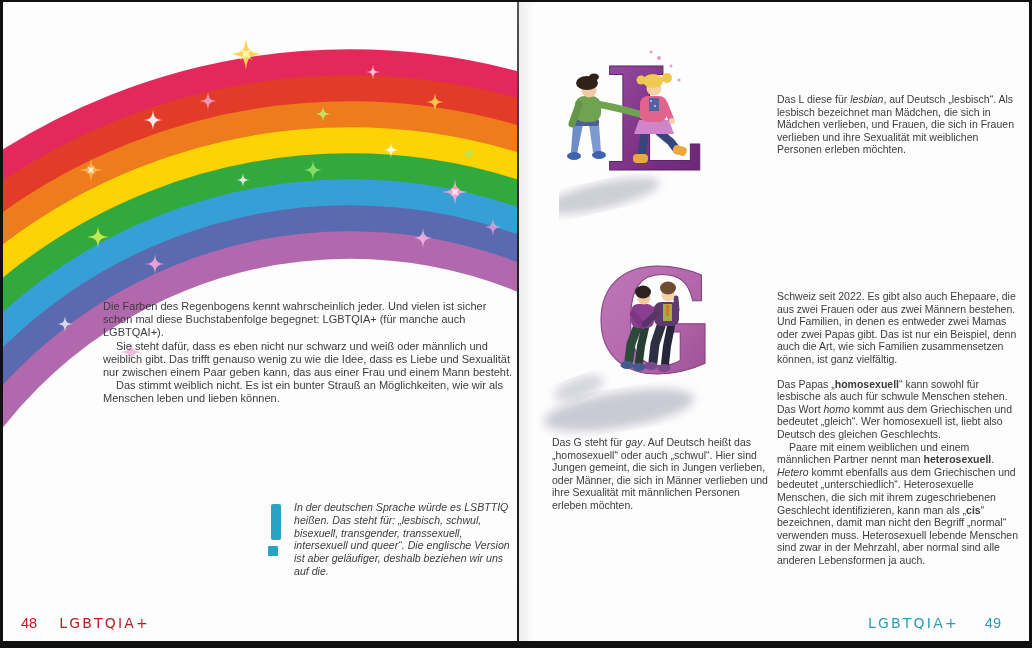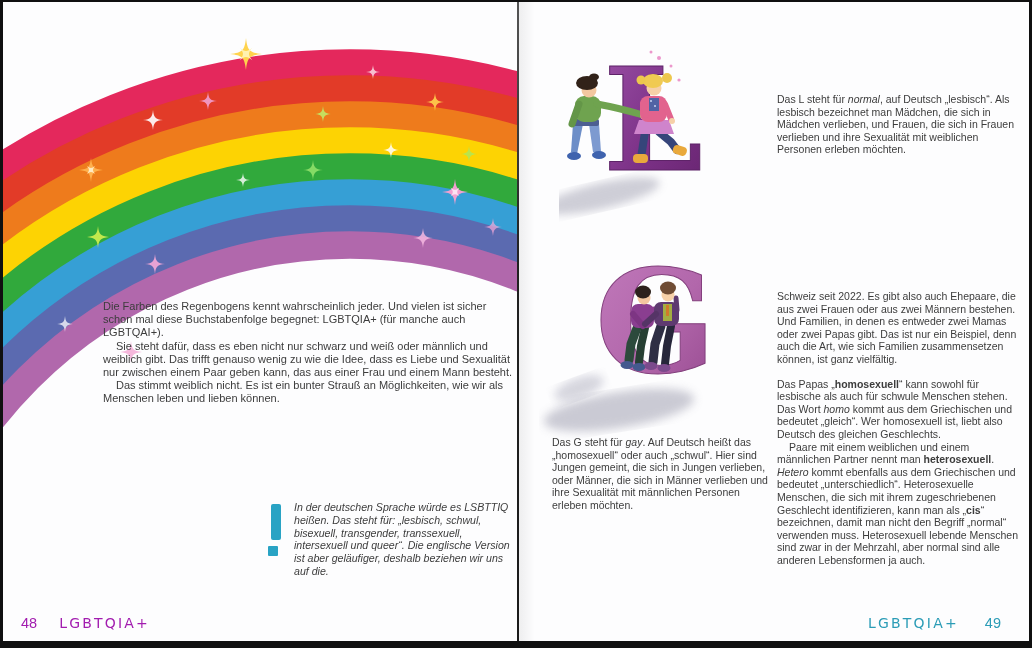--- a/index.html
+++ b/index.html
@@ -137,21 +137,21 @@
       </div>
 
       <div class="callout">
         <div class="callout-icon">
           <div class="bar" style="background:#29a3c4"></div>
           <div class="dot" style="background:#29a3c4"></div>
         </div>
         <div class="callout-text">In der deutschen Sprache würde es LSBTTIQ heißen. Das steht für: „lesbisch, schwul, bisexuell, transgender, transsexuell, intersexuell und queer“. Die englische Version ist aber geläufiger, deshalb beziehen wir uns auf die.</div>
       </div>
 
-      <div class="footer footer-left" style="color:#a21caf">
+      <div class="footer footer-left" style="color:#b91c1c">
         <span class="pagenum">48</span>
         <span class="seclabel">LGBTQIA+</span>
       </div>
     </div>
 
     <div class="gutter"></div>
 
     <div class="page page-right">
 
       <svg class="illu" style="left:40px;top:38px" width="190" height="205" viewBox="0 0 190 205">
@@ -241,21 +241,21 @@
           <rect x="124" y="52" width="9" height="17" fill="#a3ad41"></rect>
           <rect x="127" y="53" width="3" height="11" fill="#d07a2a"></rect>
           <path d="M138,58 L137,46" stroke="#5e3a70" stroke-width="5" stroke-linecap="round"></path>
           <path d="M117,62 L106,72" stroke="#553466" stroke-width="6" stroke-linecap="round"></path>
           <circle cx="129" cy="43" r="6.5" fill="#f6d0a8"></circle>
           <ellipse cx="129" cy="36" rx="8" ry="6.5" fill="#6f4c34"></ellipse>
         </g>
       </svg>
 
       <div class="col l-col">
-        <p><span>Das L steht für </span><i>normal</i><span>, auf Deutsch „lesbisch“. Als lesbisch bezeichnet man Mädchen, die sich in Mädchen verlieben, und Frauen, die sich in Frauen verlieben und ihre Sexualität mit weiblichen Personen erleben möchten.</span></p>
+        <p><span>Das L diese für </span><i>lesbian</i><span>, auf Deutsch „lesbisch“. Als lesbisch bezeichnet man Mädchen, die sich in Mädchen verlieben, und Frauen, die sich in Frauen verlieben und ihre Sexualität mit weiblichen Personen erleben möchten.</span></p>
       </div>
 
       <div class="col g-col">
         <p><span>Das G steht für </span><i>gay</i><span>. Auf Deutsch heißt das „homosexuell“ oder auch „schwul“. Hier sind Jungen gemeint, die sich in Jungen verlieben, oder Männer, die sich in Männer verlieben und ihre Sexualität mit männlichen Personen erleben möchten.</span></p>
         <div class="gap"></div>
       </div>
 
       <div class="col r-col">
         <p>Schweiz seit 2022. Es gibt also auch Ehepaare, die aus zwei Frauen oder aus zwei Männern bestehen. Und Familien, in denen es entweder zwei Mamas oder zwei Papas gibt. Das ist nur ein Beispiel, denn auch die Art, wie sich Familien zusammensetzen können, ist ganz vielfältig.</p>
         <div class="gap"></div>

